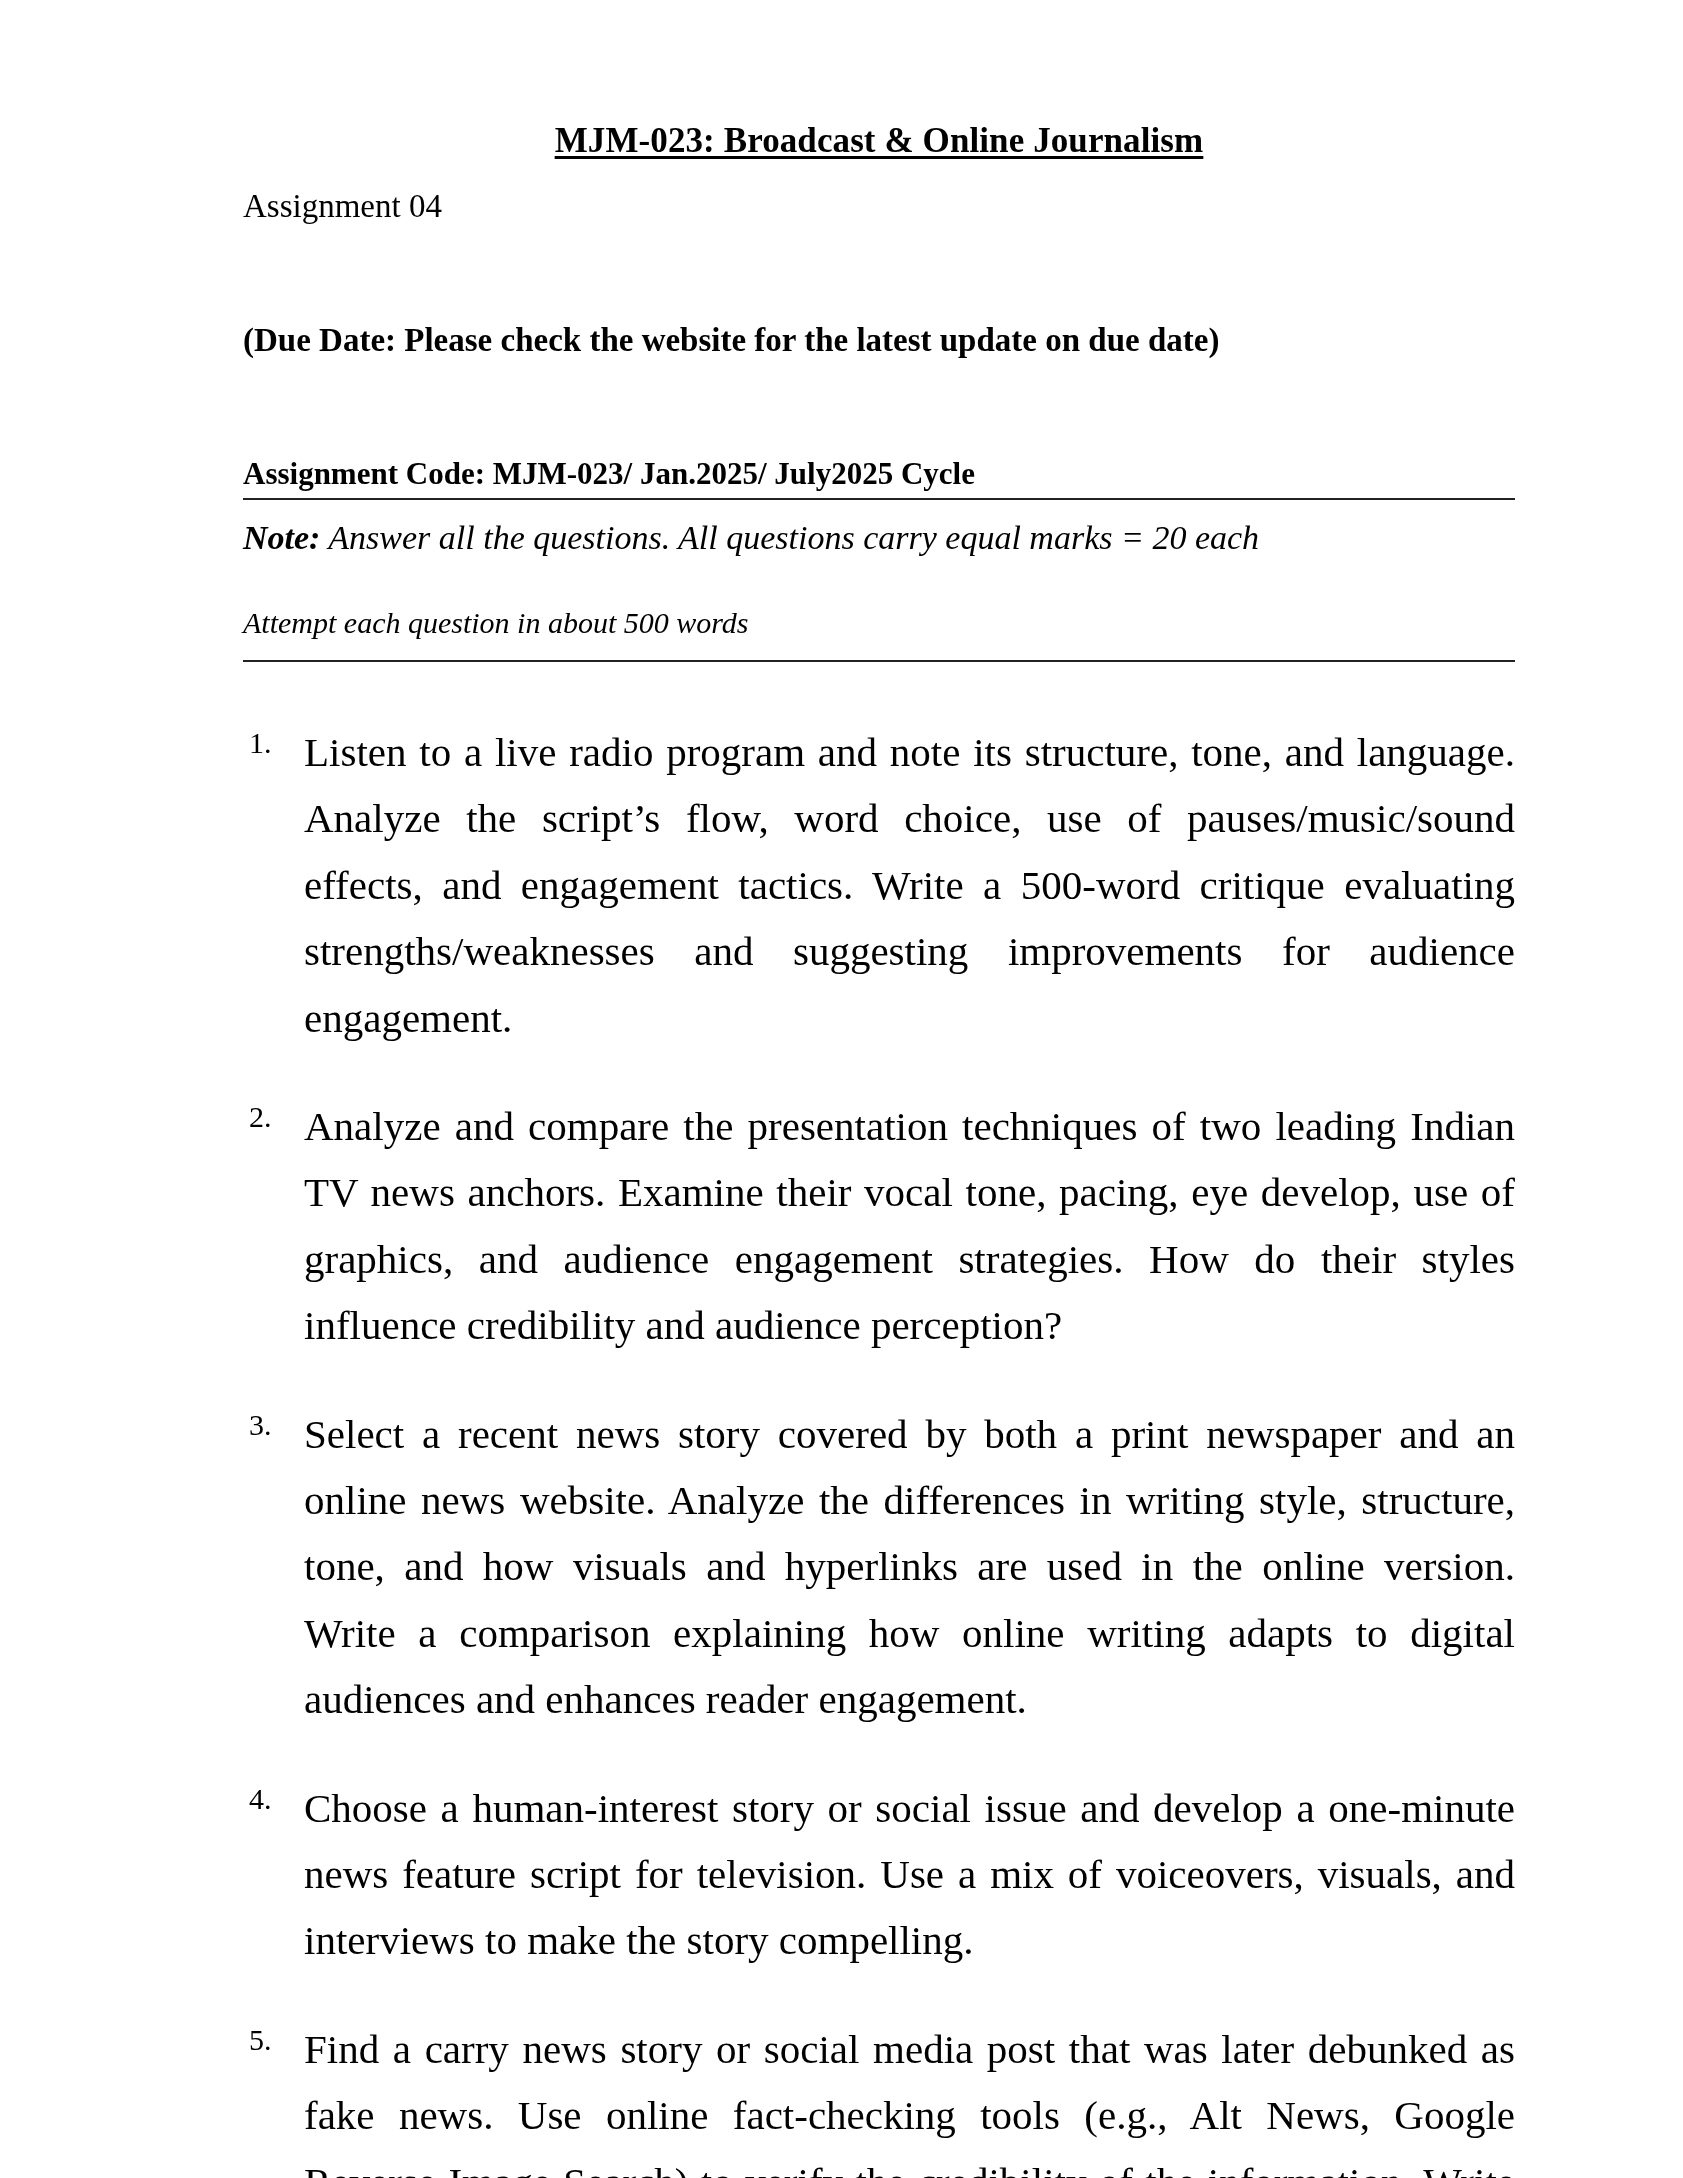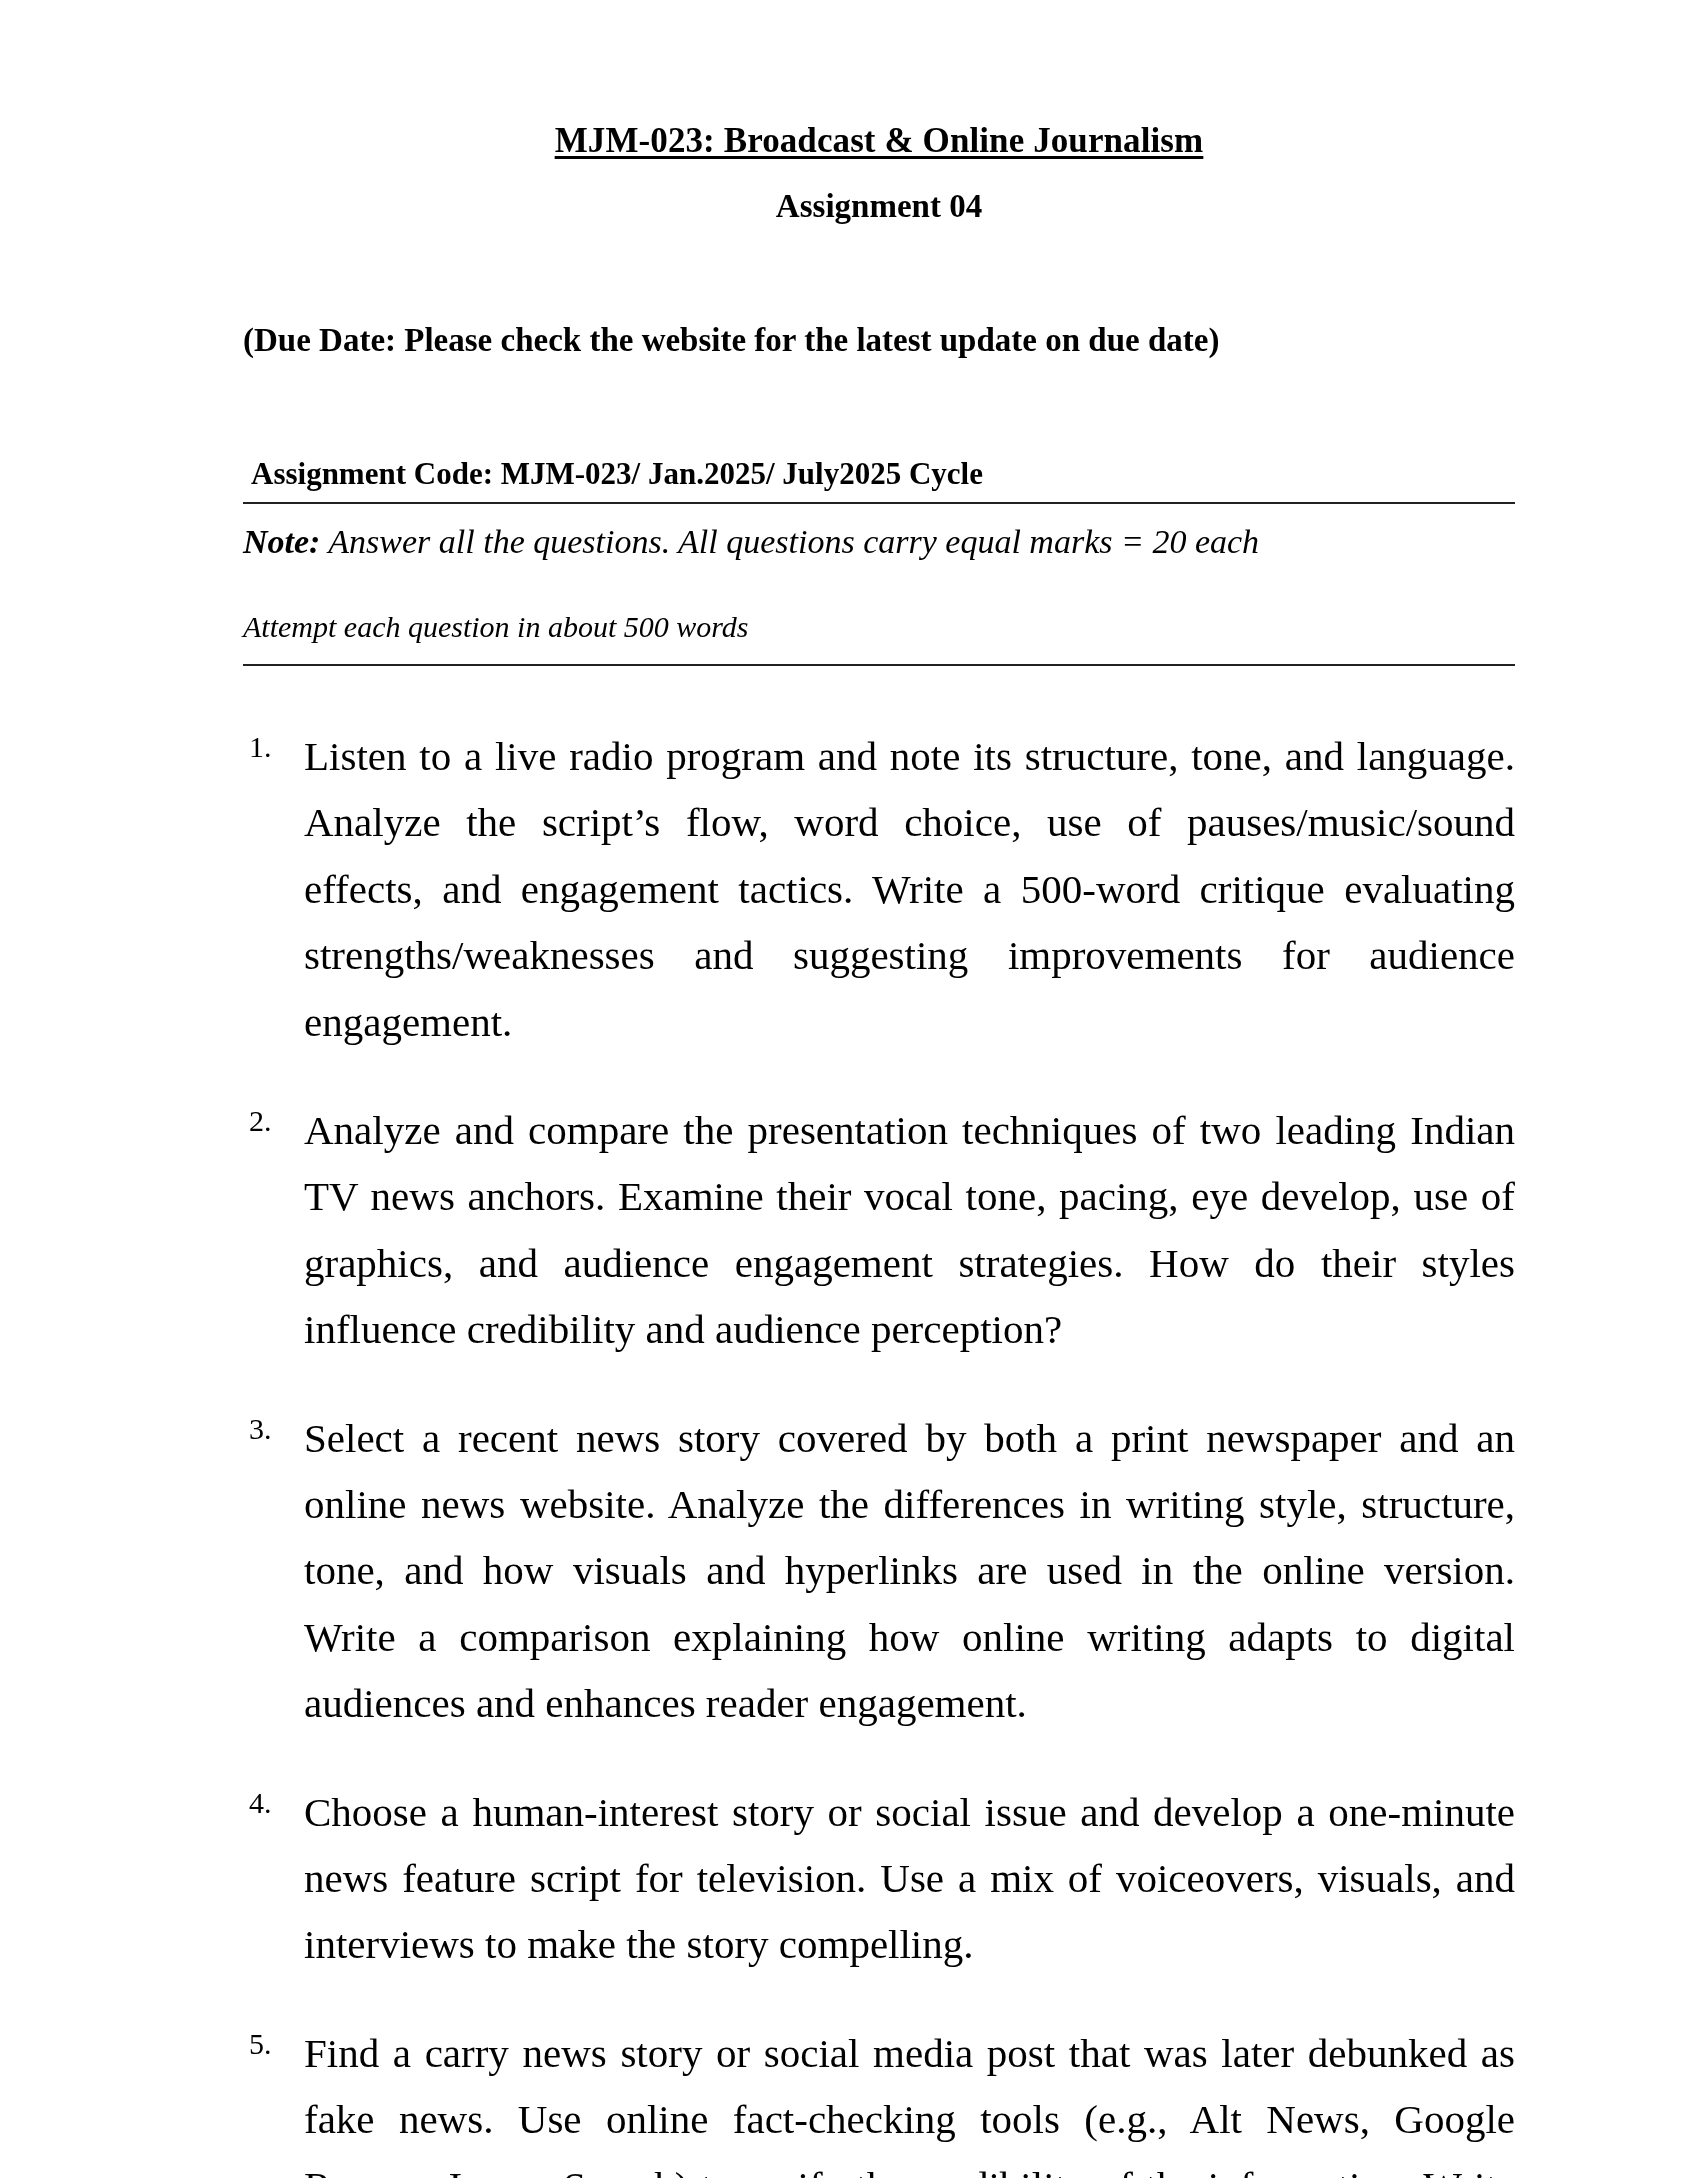--- a/index.html
+++ b/index.html
@@ -33,22 +33,22 @@
     line-height: 1.25;
     margin: 0 0 10px 0;
     letter-spacing: 0.1px;
   }
   .doc-title .u {
     text-decoration: underline;
     text-underline-offset: 4px;
   }
 
   .assignment-no {
-    text-align: center;
-    font-weight: bold;
+    text-align: left;
+    font-weight: normal;
     font-size: 33px;
     line-height: 1.3;
     margin: 22px 0 0 0;
   }
 
   .due-date {
     text-align: left;
     font-weight: bold;
     font-size: 33px;
     line-height: 1.3;
@@ -56,21 +56,21 @@
   }
 
   
   .meta {
     margin-top: 91px;
   }
   .assignment-code {
     font-weight: bold;
     font-size: 31px;
     line-height: 1.35;
-    margin: 8px;
+    margin: 0;
     text-align: left;
   }
   .marks-block {
     text-align: right;
     font-size: 29px;
     line-height: 1.33;
     margin-top: 2px;
     padding-right: 10px;
   }
   .marks-block div { white-space: nowrap; }

